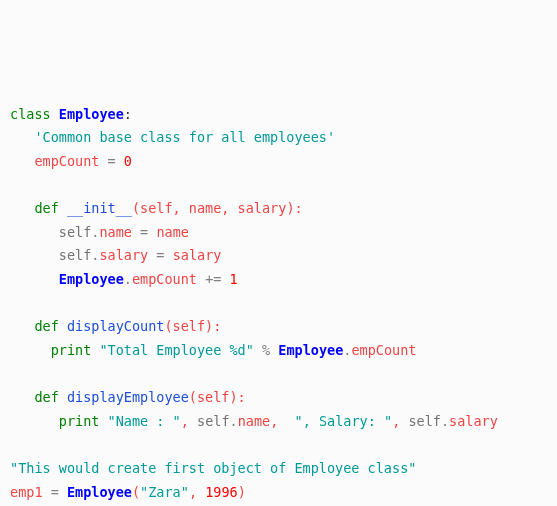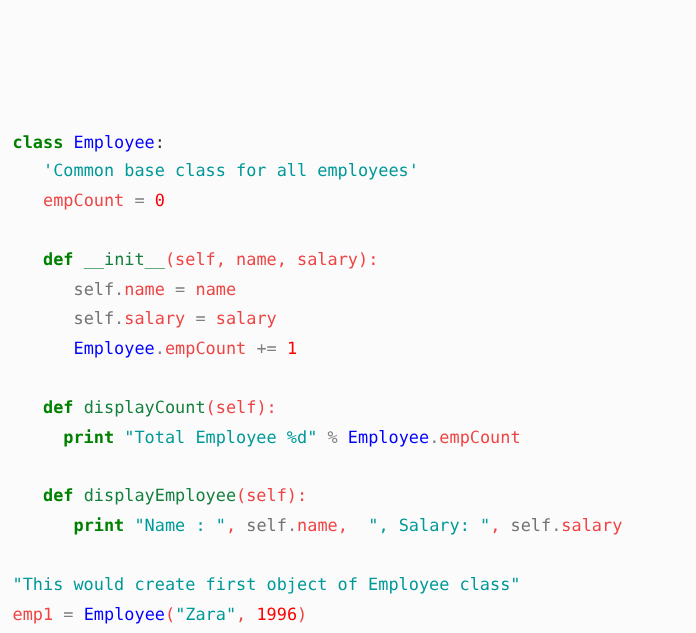--- a/index.html
+++ b/index.html
@@ -5,23 +5,23 @@
   body {
     margin: 0;
     padding: 8px 10px;
     background: #fbfbfb;
     font-family: Consolas, "Courier New", monospace;
     font-size: 13.5px;
     line-height: 1.75;
     color: #333;
     white-space: pre;
   }
-  .kw { color: #008000; font-weight: bold; }  
-  .cls { color: #0000ff; }                     
-  .fn { color: #15803d; }                      
+  .kw { color: #008000; font-weight: normal; }  
+  .cls { color: #0000ff; font-weight: bold; }                     
+  .fn { color: #1d4ed8; }                      
   .bi { color: #737373; }                      
   .str { color: #009999; }                     
   .num { color: #ff0000; }                     
   .op { color: #808080; }                      
   .ident { color: #ef4444; }                     
   pre { margin: 0; }
 </style>
 </head>
 <body>
 

